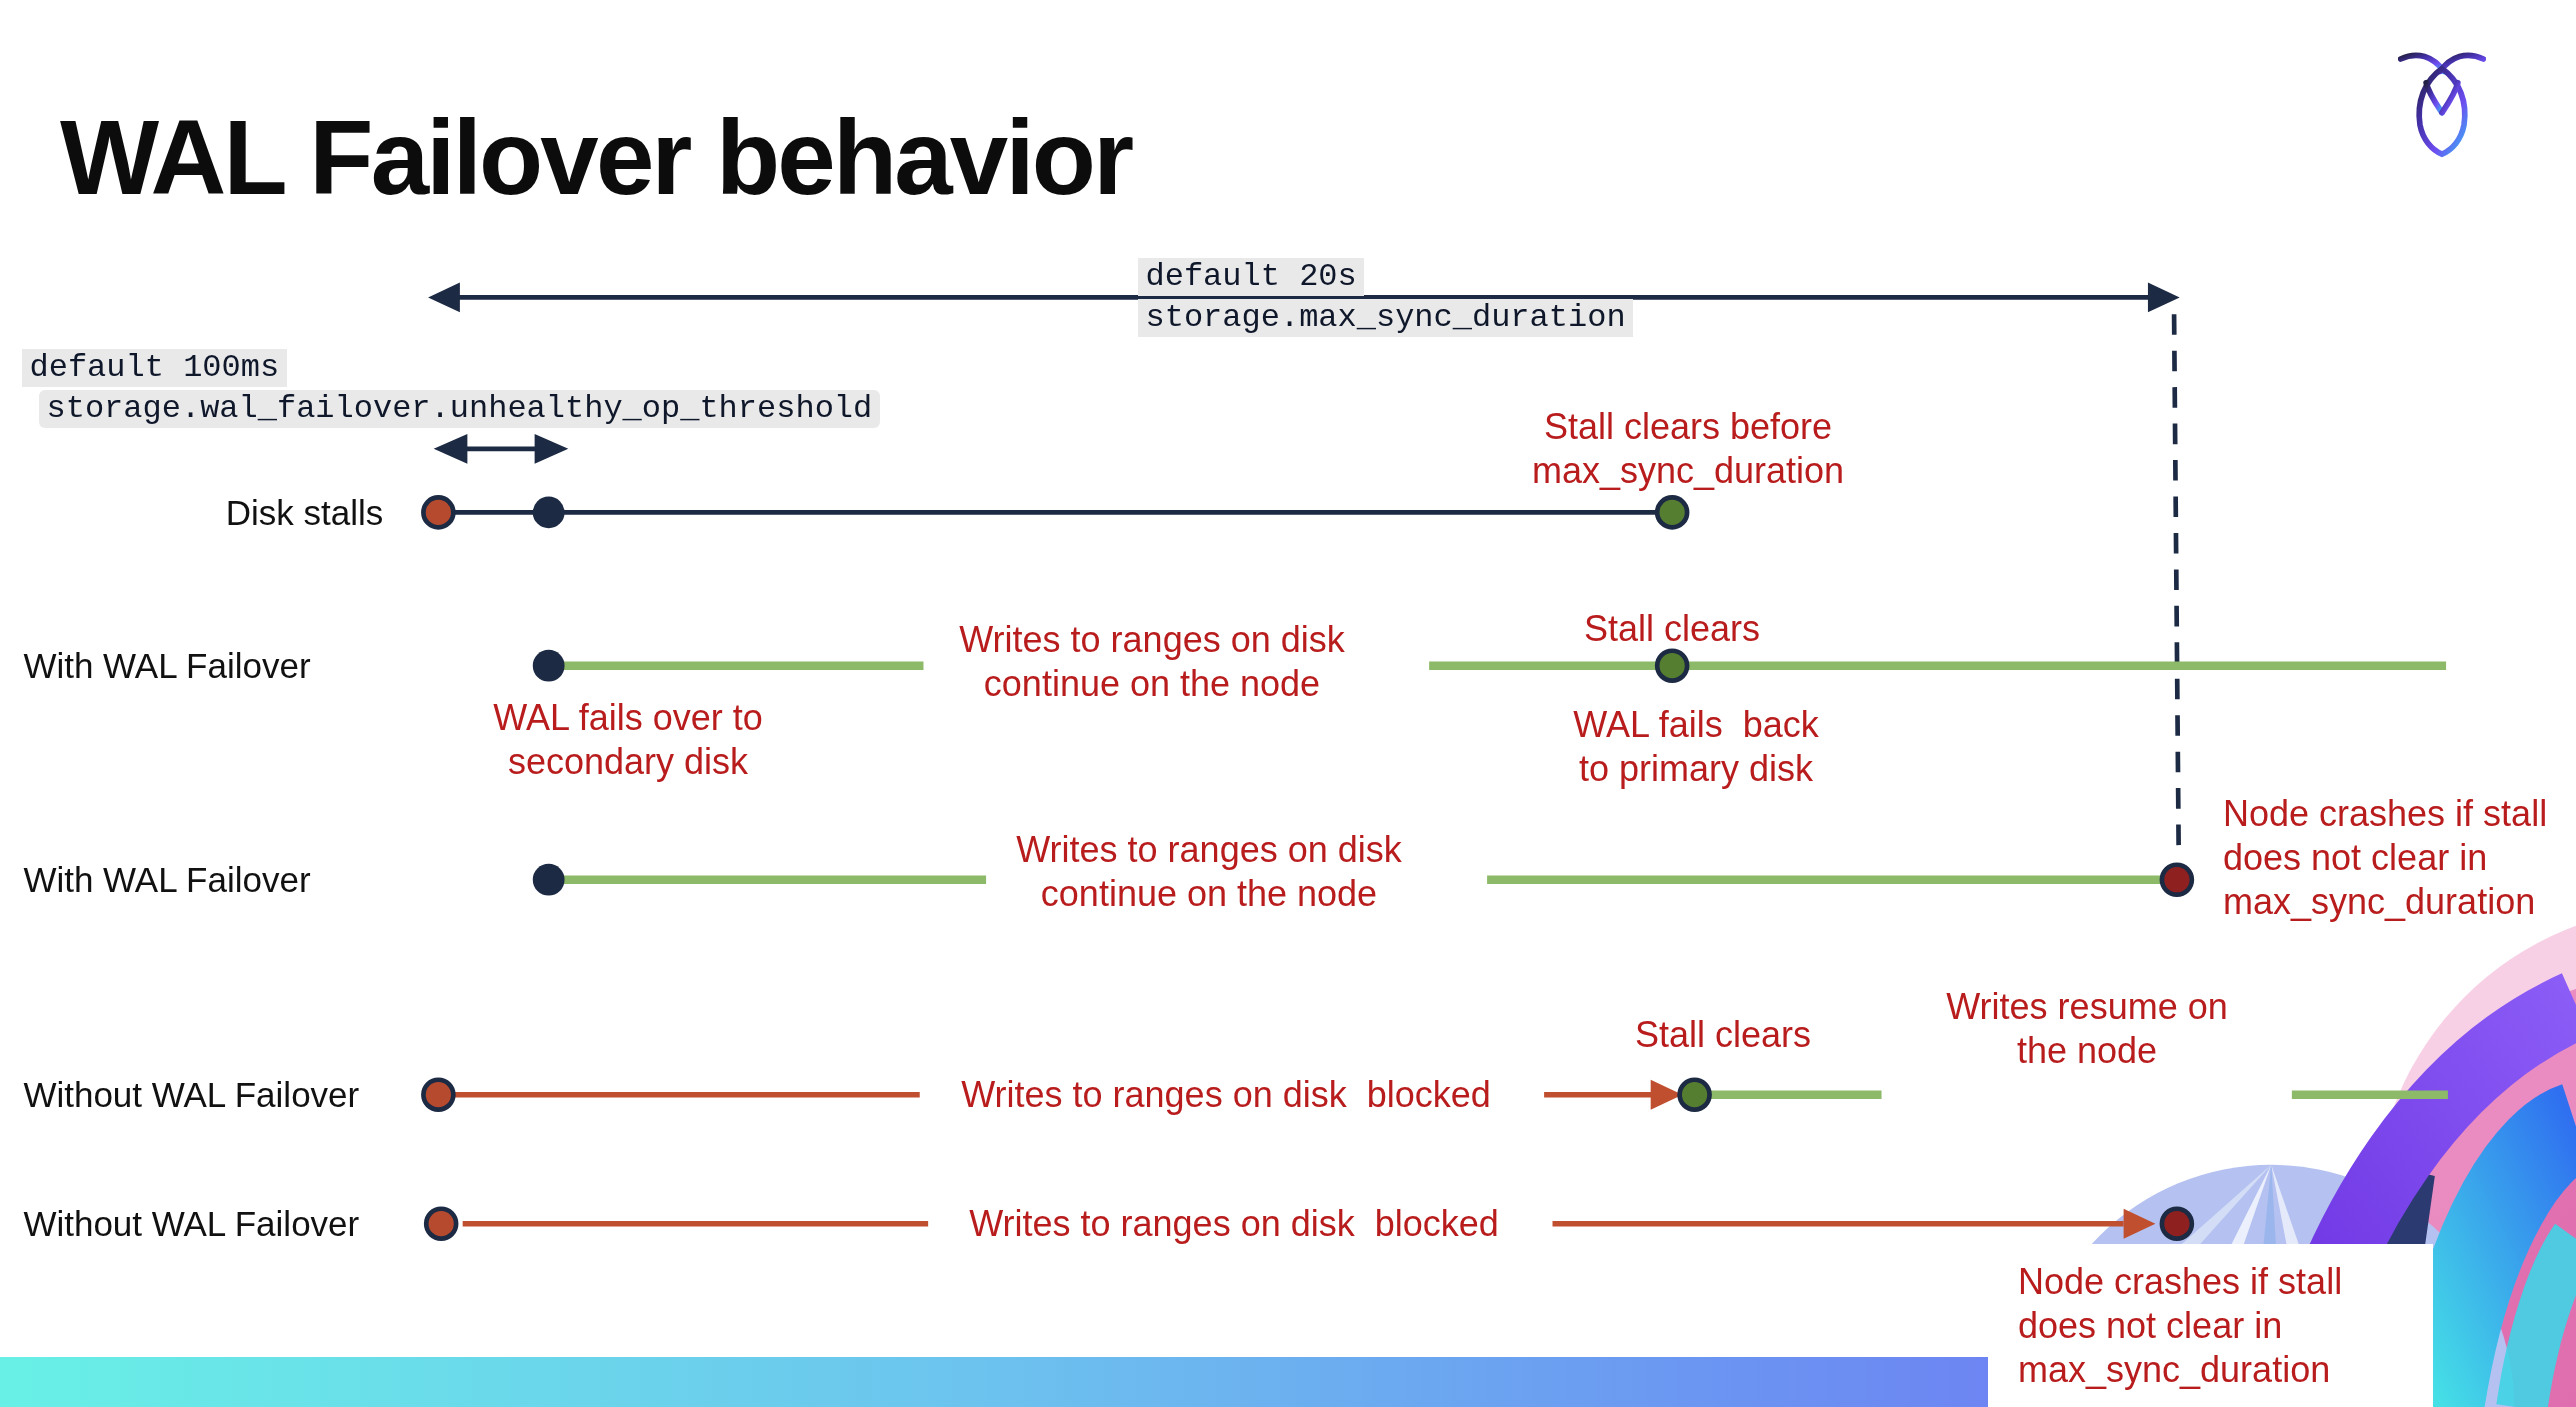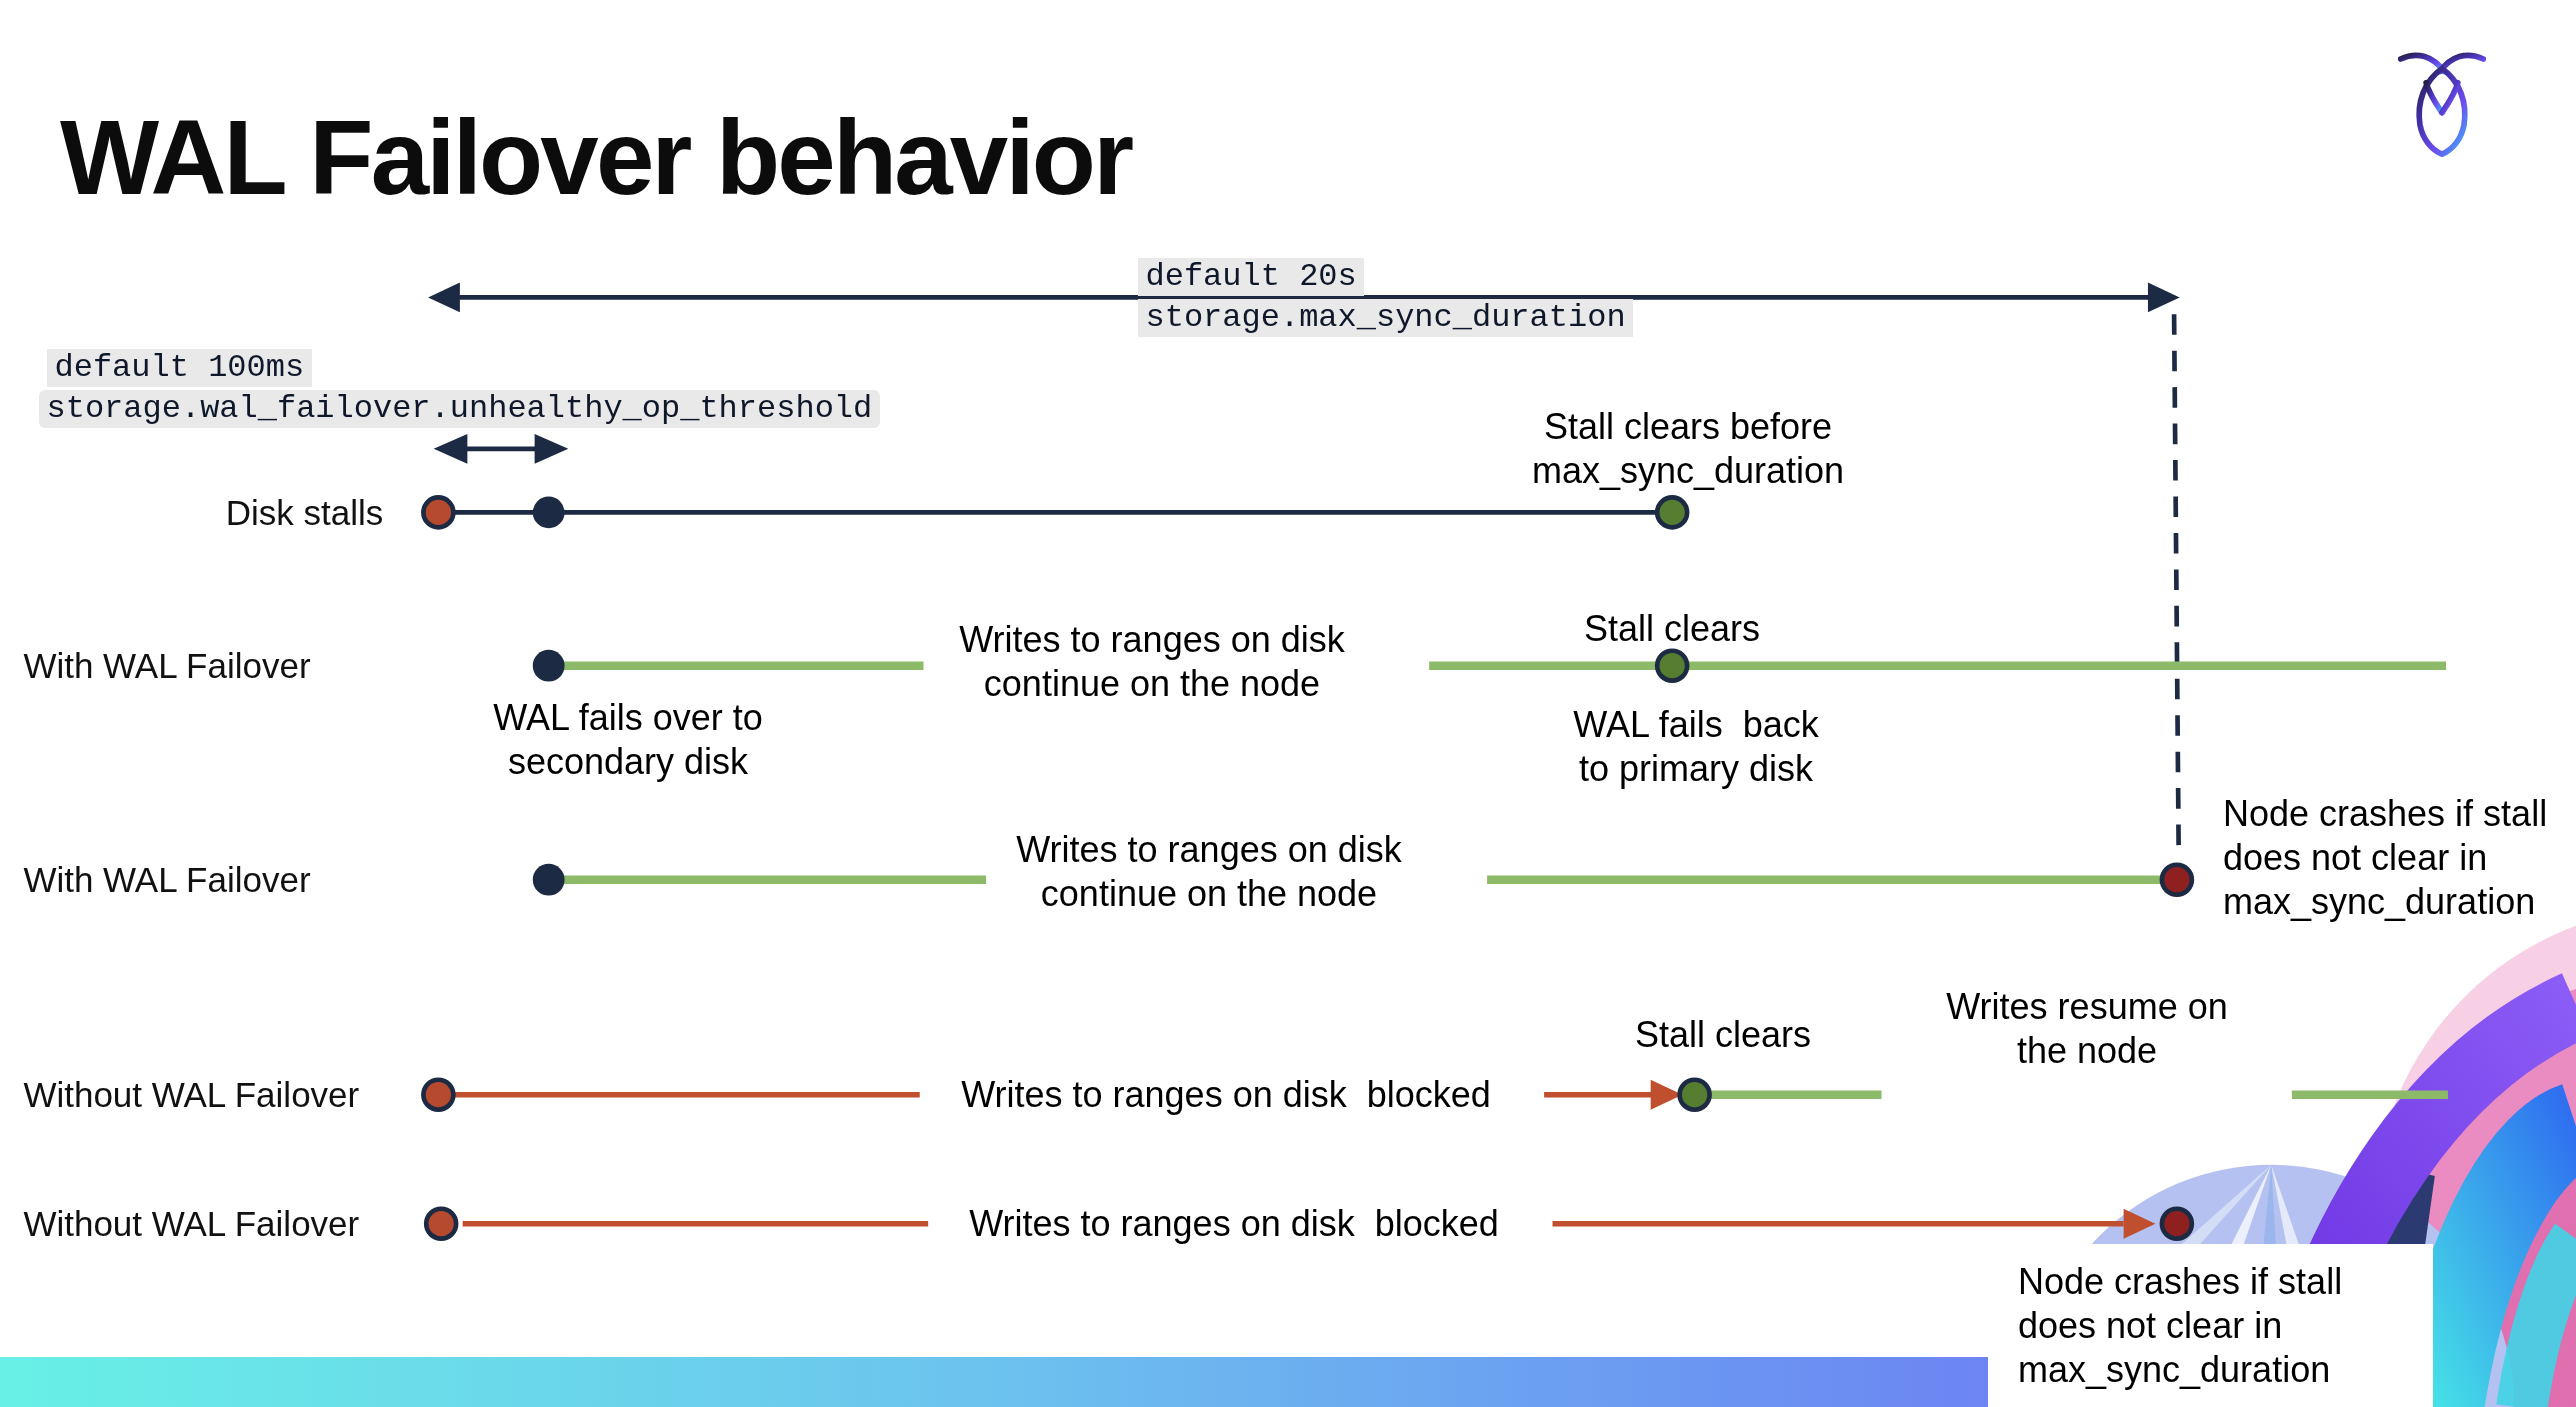--- a/index.html
+++ b/index.html
@@ -10,21 +10,21 @@
 
   .page-title{left:60px;top:32px;font-size:105px;line-height:112px;font-weight:800;
               letter-spacing:-2.8px;color:#0c0c0c;}
 
   .code-chip{font-family:"Liberation Mono","DejaVu Sans Mono",monospace;
              font-size:32px;line-height:38px;background:var(--code-bg);
              color:#0f172a;padding:0 7.5px;white-space:pre;z-index:4;}
 
   .row-label{font-size:35px;line-height:41px;color:#111;z-index:4;}
 
-  .note{font-size:36px;line-height:44px;color:#000000;white-space:pre-wrap;z-index:4;}
+  .note{font-size:36px;line-height:44px;color:#b91c1c;white-space:pre-wrap;z-index:4;}
   .note.center{text-align:center;transform:translateX(-50%);}
 
   .diagram-svg{left:0;top:0;width:2576px;height:1408px;z-index:3;}
 
   .navy-l{stroke:var(--navy);stroke-width:5;fill:none;}
   .green-l{stroke:var(--green-line);stroke-width:9;fill:none;}
   .red-l{stroke:var(--red-line);stroke-width:6;fill:none;}
   .navy-f{fill:var(--navy);}
   .red-f{fill:var(--red-line);}
   .dash{stroke:var(--navy);stroke-width:5;fill:none;stroke-dasharray:22 17;}
@@ -142,21 +142,21 @@
     <path d="M97,13 C78,4 60,10 48,27"></path>
     <path d="M50,24 C30,38 21,62 25,88 C28,104 38,116 50,121 C62,116 72,104 75,88 C79,62 70,38 50,24 Z"></path>
     <path d="M50,121 L50,74"></path>
     <path d="M50,74 C42,62 35,52 32,40"></path>
     <path d="M50,74 C58,62 65,52 68,40"></path>
   </g>
 </svg>
 
 <div class="abs code-chip" style="left:1138px;top:258px;">default 20s</div>
 <div class="abs code-chip" style="left:1138px;top:299px;font-family:Liberation Mono, monospace;">storage.max_sync_duration</div>
-<div class="abs code-chip" style="left:47px;top:349px;">default 100ms</div>
+<div class="abs code-chip" style="left:22px;top:349px;">default 100ms</div>
 <div class="abs code-chip" style="left:39px;top:390px;border-radius:6px;">storage.wal_failover.unhealthy_op_threshold</div>
 
 <div class="abs row-label" style="left:224px;top:492px;width:161px;text-align:center;">Disk stalls</div>
 <div class="abs row-label" style="left:23.4px;top:645px;">With WAL Failover</div>
 <div class="abs row-label" style="left:23.4px;top:859px;">With WAL Failover</div>
 <div class="abs row-label" style="left:23.4px;top:1074px;">Without WAL Failover</div>
 <div class="abs row-label" style="left:23.4px;top:1203px;">Without WAL Failover</div>
 
 <div class="abs note center" style="left:1688px;top:405px;">Stall clears before
 max_sync_duration</div>

